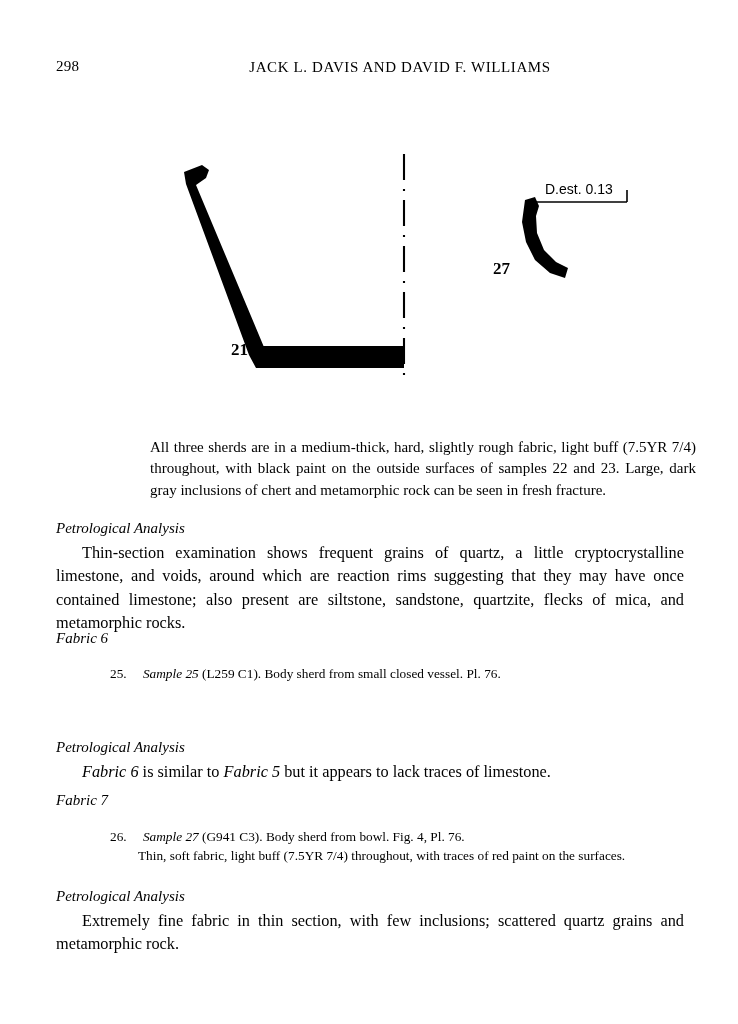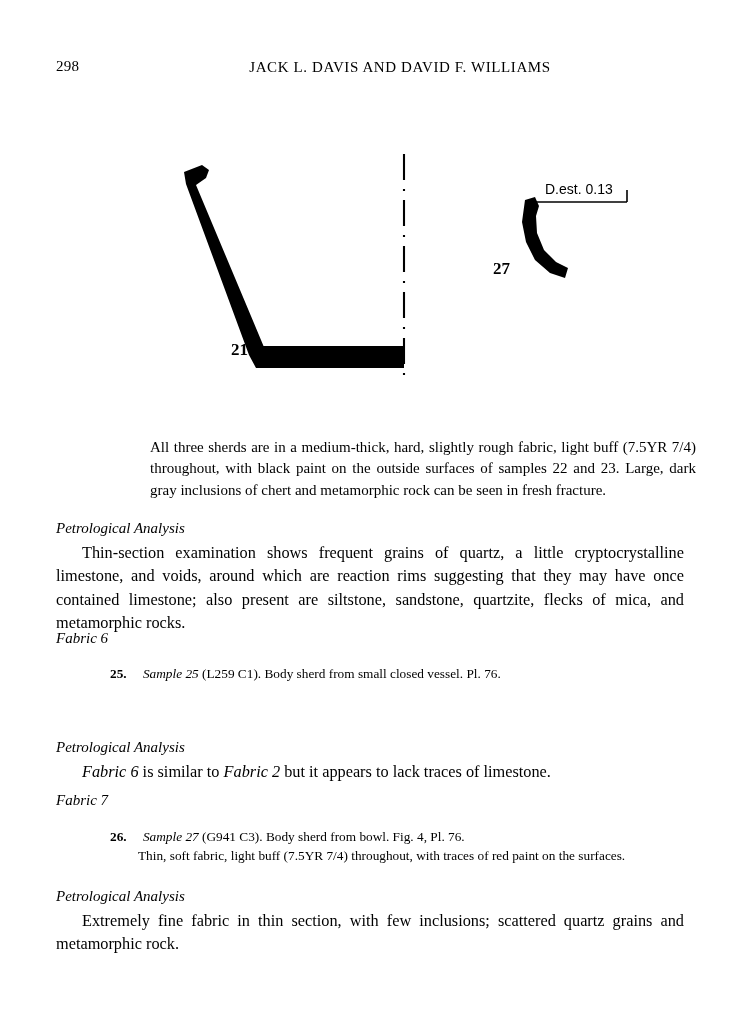--- a/index.html
+++ b/index.html
@@ -103,21 +103,21 @@
   .body-par i { font-style: italic; }
 
   
   .entry {
     position: absolute;
     width: 574px;
     font-size: 13.3px;
     line-height: 1.42;
     text-align: justify;
   }
-  .entry .num { font-weight: bold; margin-top: 24px; }
+  .entry .num { font-weight: normal; margin-top: 24px; }
   .entry .ital { font-style: italic; margin-left: 13px; }
   .entry .cont { display: block; padding-left: 28px; }
 
   .hang {
     position: absolute;
     left: 110px;
   }
 </style>
 </head>
 <body>
@@ -166,21 +166,21 @@
   <div class="heading" style="top:630px;">Fabric 6</div>
 
   <div class="entry hang" style="top:665px;">
     <span class="num">25.</span>
     <span class="ital">Sample 25</span>
     <span>(L259 C1). Body sherd from small closed vessel. Pl. 76.</span>
   </div>
 
   <div class="heading" style="top:739px;">Petrological Analysis</div>
   <div class="body-par" style="top:760px;">
-    <span class="first"><i>Fabric 6</i><span> is similar to </span><i>Fabric 2</i><span> but it appears to lack traces of limestone.</span></span>
+    <span class="first"><i>Fabric 6</i><span> is similar to </span><i>Fabric 5</i><span> but it appears to lack traces of limestone.</span></span>
   </div>
 
   <div class="heading" style="top:792px;">Fabric 7</div>
 
   <div class="entry hang" style="top:828px;">
     <span class="num">26.</span>
     <span class="ital">Sample 27</span>
     <span>(G941 C3). Body sherd from bowl. Fig. 4, Pl. 76.</span>
     <span class="cont">Thin, soft fabric, light buff (7.5YR 7/4) throughout, with traces of red paint on the surfaces.</span>
   </div>

